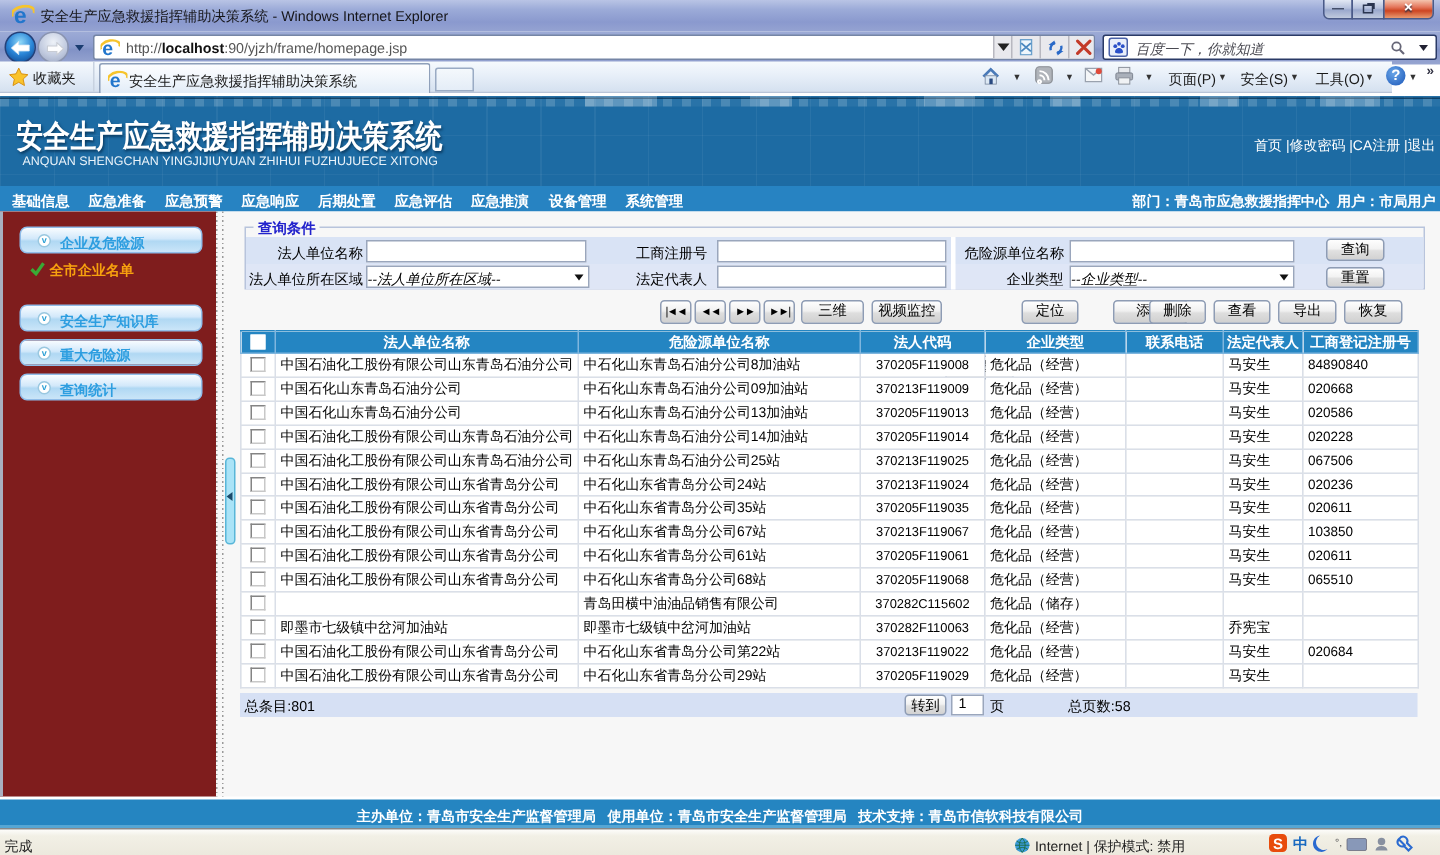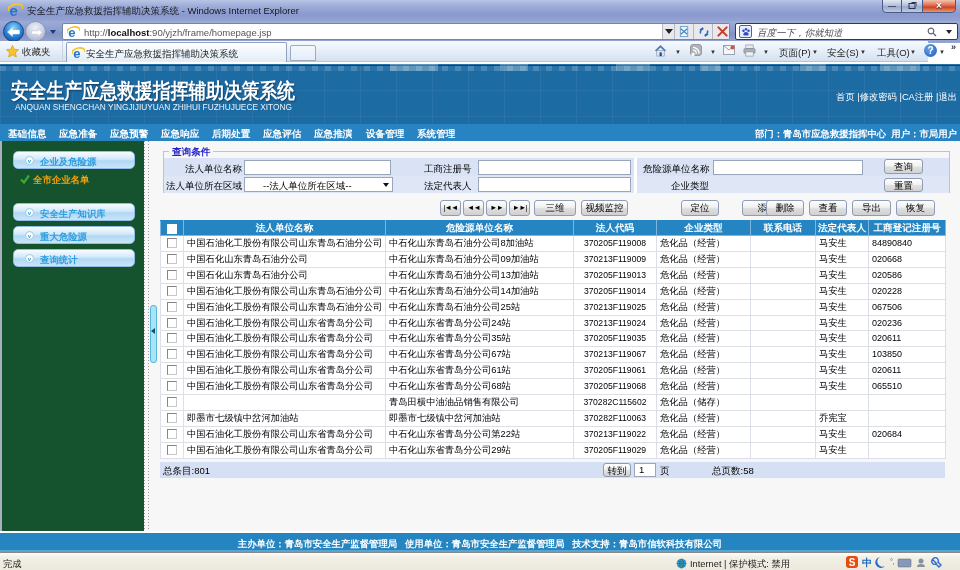--- a/index.html
+++ b/index.html
@@ -59,21 +59,21 @@
 #pinyin { position:absolute; left:15px; top:38px; font-size:8.3px; font-weight:normal; color:#eaf3fa; white-space:nowrap; }
 #toplinks { position:absolute; right:3px; top:27px; font-size:9.3px; color:#fff; white-space:nowrap; }
 
 
 #menubar { position:absolute; left:0; top:124px; width:960px; height:17px; background:#2783c2; }
 #menubar .mi { position:absolute; top:4px; font-size:9.6px; font-weight:bold; color:#fff; white-space:nowrap; }
 #menubar .who { position:absolute; right:3px; top:4px; font-size:9.4px; font-weight:bold; color:#fff; white-space:nowrap; }
 
 
 #content { position:absolute; left:0; top:141px; width:960px; height:390px; background:#f7f7f7; font-size:9.5px; }
-#sidebar { position:absolute; left:0; top:0; width:144px; height:390px; background:#14532d; border-left:2px solid #a8b0c0; }
+#sidebar { position:absolute; left:0; top:0; width:144px; height:390px; background:#7f1d1d; border-left:2px solid #a8b0c0; }
 .sbtn { position:absolute; left:11px; width:122px; height:18px; border:1px solid #90bce8; border-radius:5px;
   background:linear-gradient(to bottom,#f8fcff 0%,#d2e8fa 45%,#b0d8f3 55%,#cae5f8 100%); }
 .sbtn .circ { position:absolute; left:11px; top:4px; width:9px; height:9px; border-radius:50%; background:#fff; border:1px solid #9ac8e0; color:#2a9fd4; font-size:6px; font-weight:bold; text-align:center; line-height:8px; }
 .sbtn .txt { position:absolute; left:26px; top:4px; font-size:9.4px; font-weight:bold; color:#2d9ee0; white-space:nowrap; }
 #sb1 { top:10px; } #sb2 { top:62px; } #sb3 { top:85px;padding-left:20px; } #sb4 { top:108px; }
 #sblink { position:absolute; left:17px; top:33px; font-size:9.4px; font-weight:bold; color:#f7a10e; white-space:nowrap;text-align:center; }
 #dotsep { position:absolute; left:144px; top:0; width:6px; height:390px;
   background:repeating-linear-gradient(to bottom,#9a9a9a 0 1px,transparent 1px 3px),repeating-linear-gradient(to bottom,#9a9a9a 0 1px,transparent 1px 3px);
   background-size:1px 390px,1px 390px; background-position:0 0,4px 0; background-repeat:no-repeat; }
 #collapser { position:absolute; left:150px; top:164px; width:7px; height:58px; background:#a9e3f7; border:1px solid #58b6d8; border-radius:3px; }
@@ -82,21 +82,21 @@
 
 #qbox { position:absolute; left:163px; top:10px; width:787px; height:42px; border:1px solid #b8c4dc; }
 #qlegend { position:absolute; left:5px; top:-6px; background:#f7f7f7; padding:0 3px; font-size:9.6px; font-weight:bold; color:#2222cc; }
 .qrow1 { position:absolute; left:0; top:6px; width:785px; height:18px; background:#d9e3f5; }
 .qrow2 { position:absolute; left:0; top:24px; width:785px; height:17px; background:#dfe6f6; }
 .qvsep { position:absolute; left:470px; top:6px; width:3px; height:35px; background:#fff; }
 .qlabel { position:absolute; font-size:9.5px; color:#000; white-space:nowrap; }
 .qinput { position:absolute; background:#fff; border:1px solid #9aa6bc; height:15px; }
 .qsel { position:absolute; background:#fff; border:1px solid #9aa6bc; height:15px; font-size:9.5px; color:#000; }
 .qsel .arr { position:absolute; right:3px; top:5px; border-top:4px solid #111; border-left:3.5px solid transparent; border-right:3.5px solid transparent; }
-.qsel .st { position:absolute; left:18px; top:2px; font-size:9.5px; white-space:nowrap; }
+.qsel .st { position:absolute; left:0; top:2px; font-size:9.5px; white-space:nowrap;font-style:italic; }
 .btn { position:absolute; border:1px solid #8e9cb4; border-radius:3px;
   background:linear-gradient(to bottom,#fefefe 0%,#f2f2f2 45%,#e0e0e0 55%,#d2d2d2 100%);
   font-size:9.5px; color:#000; text-align:center; }
 
 
 #toolbar { position:absolute; left:0; top:59px; width:960px; height:17px; }
 .tbtn { position:absolute; top:0; height:16px; border:1px solid #8e9cb4; border-radius:3px;
   background:linear-gradient(to bottom,#fefefe 0%,#f0f0f0 45%,#dedede 55%,#d0d0d0 100%);
   font-size:9.5px; color:#000; text-align:center; line-height:14px; white-space:nowrap; }
 .tbtn.arrowb { font-size:7.5px; letter-spacing:-1px; line-height:13px; }
@@ -324,20 +324,24 @@
       <div class="qinput" style="left:549px;top:8px;width:150px;"></div>
       <div class="btn" style="left:720px;top:7px;width:39px;height:15px;line-height:14px;">查询</div>
       <div class="qlabel" style="left:2px;top:28px;">法人单位所在区域</div>
       <div class="qsel" style="left:80px;top:25px;width:149px;">
           <span class="st">--法人单位所在区域--</span>
           <span class="arr"></span>
         </div>
       <div class="qlabel" style="left:260px;top:28px;">法定代表人</div>
       <div class="qinput" style="left:314px;top:25px;width:153px;"></div>
       <div class="qlabel" style="left:507px;top:28px;">企业类型</div>
+      <div class="qsel" style="left:549px;top:25px;width:150px;">
+          <span class="st">--企业类型--</span>
+          <span class="arr"></span>
+        </div>
       <div class="btn" style="left:720px;top:26px;width:39px;height:14px;line-height:13px;">重置</div>
     </div>
 
     <div id="toolbar">
       <div class="tbtn arrowb" style="left:440px;width:21px;">|◄◄</div>
       <div class="tbtn arrowb" style="left:463px;width:21px;">◄◄</div>
       <div class="tbtn arrowb" style="left:486px;width:21px;">►►</div>
       <div class="tbtn arrowb" style="left:509px;width:21px;">►►|</div>
       <div class="tbtn" style="left:534px;width:42px;">三维</div>
       <div class="tbtn" style="left:581px;width:47px;">视频监控</div>

